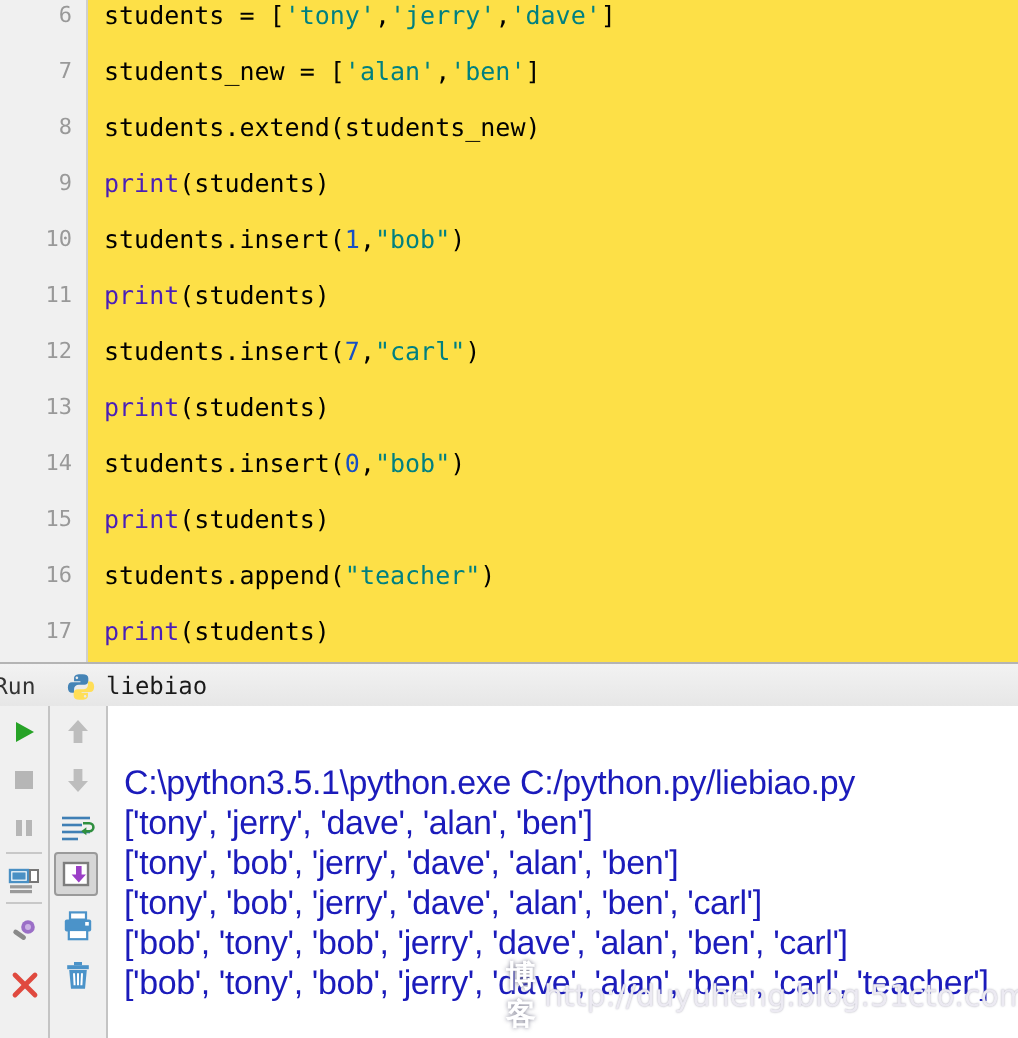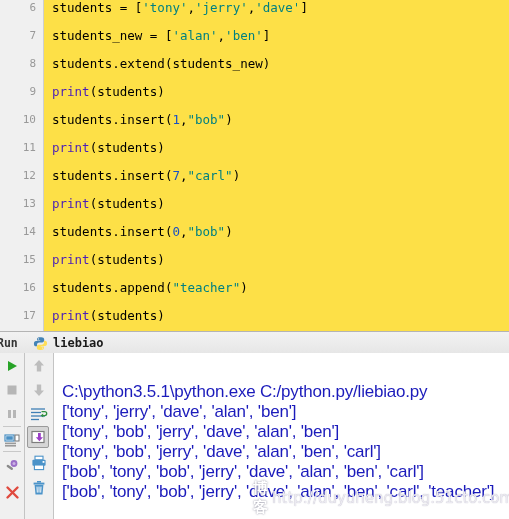--- a/index.html
+++ b/index.html
@@ -66,21 +66,20 @@
 
   
   #run-tabbar {
     position: absolute;
     left: 0; top: 331px;
     width: 509px;
     height: 22px;
     background: linear-gradient(to bottom, #f2f2f2 0%, #e6e6e6 100%);
     border-top: 1px solid #b4b4b4;
     border-bottom: 1px solid #b0b0b0;
-    font-weight: bold;
   }
   #run-label {
     position: absolute;
     left: -3px; top: 4px;
     font-family: "DejaVu Sans Mono", monospace;
     font-size: 11.5px;
     color: #333333;
   }
   #py-tab {
     position: absolute;

